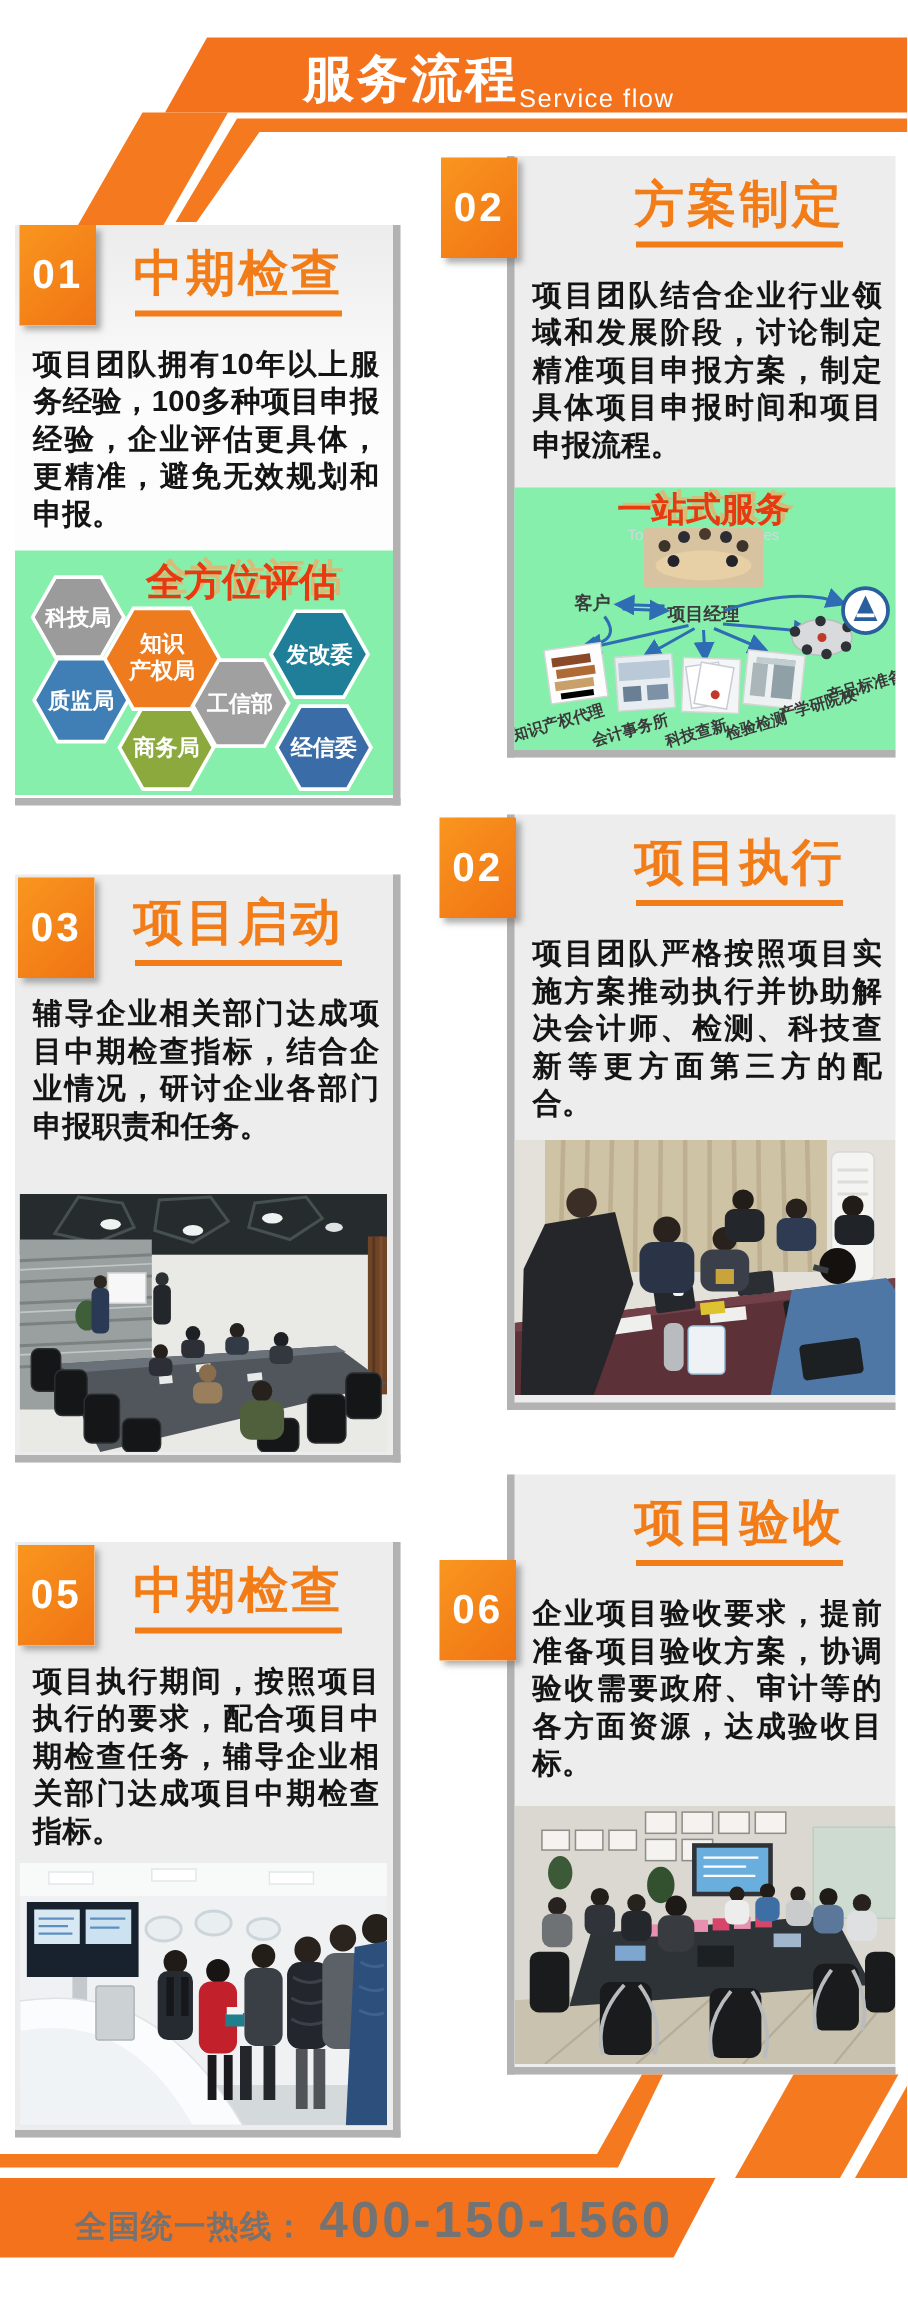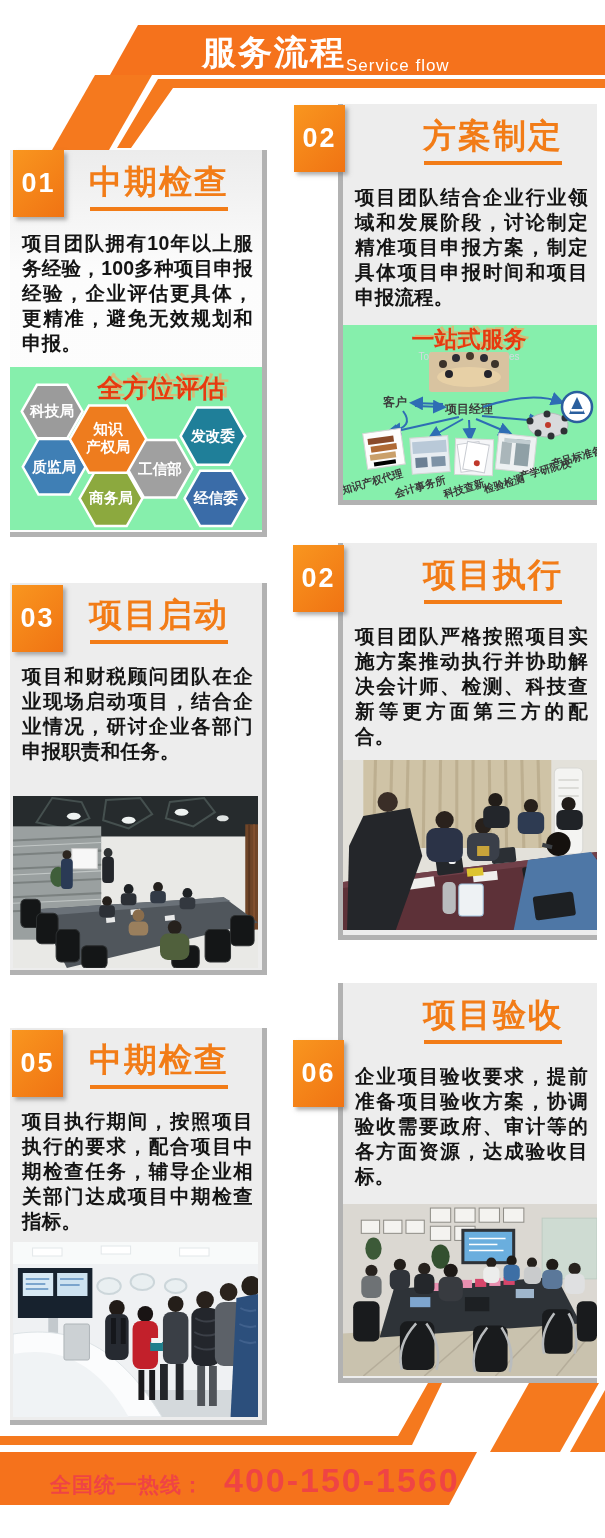--- a/index.html
+++ b/index.html
@@ -20,21 +20,21 @@
   .card.colR{left:338px;width:254px;border-left:5px solid #b2b2b2;border-bottom:5px solid #b2b2b2;}
   .card.first{background:linear-gradient(180deg,#ececec 0,#fcfcfc 120px,#fdfdfd 100%);}
   .title-wrap{margin:14px 0 0 46px;text-align:center;}
   .card-title{color:#f27c17;font-size:33px;font-weight:bold;letter-spacing:2px;line-height:1.1;}
   .card-underline{margin:7px auto 0;width:138px;height:4px;background:#f27c17;}
   .card-body{margin:20px 9px 0 12px;font-size:19.5px;line-height:25px;font-weight:bold;
              color:#141414;text-align:justify;letter-spacing:.2px;}
   .figure{position:absolute;overflow:hidden;}
   .figure svg{width:100%;height:100%;}
   .fig-white{background:#86efac;}
-  .ftr-text{position:absolute;top:1461px;left:50px;display:flex;align-items:baseline;gap:20px;color:#ef4444;z-index:6;}
+  .ftr-text{position:absolute;top:1461px;left:50px;display:flex;align-items:baseline;gap:9px;color:#737373;z-index:6;}
   .ftr-label{font-size:21px;font-weight:bold;letter-spacing:1px;}
   .ftr-number{font-size:34px;font-weight:bold;letter-spacing:2px;}
 </style>
 </head>
 <body>
 
 <div class="page">
 
   <svg class="deco" style="top:0;" width="605" height="160" viewBox="0 0 605 160">
     <polygon points="138,25 605,25 605,75 110,75" fill="#f5721c"></polygon>
@@ -180,21 +180,21 @@
         </g>
       </svg>
     </div>
   </div>
 
   <div class="card colL" style="top:583px;height:387px;">
     <div class="title-wrap">
       <div class="card-title">项目启动</div>
       <div class="card-underline"></div>
     </div>
-    <div class="card-body">项目和财税顾问团队在企业现场启动项目，结合企业情况，研讨企业各部门申报职责和任务。</div>
+    <div class="card-body">辅导企业相关部门达成项目中期检查指标，结合企业情况，研讨企业各部门申报职责和任务。</div>
     <div class="figure" style="left:3px;right:4px;bottom:2px;height:172px;">
       <svg viewBox="0 0 250 170" preserveAspectRatio="none">
         <rect x="0" y="0" width="250" height="170" fill="#e9e9e6"></rect>
         <rect x="0" y="0" width="250" height="40" fill="#262b2d"></rect>
         <g stroke="#45504f" fill="none" stroke-width="2">
           <polygon points="40,2 70,6 78,22 52,32 24,26"></polygon>
           <polygon points="95,4 130,2 142,18 118,32 92,24"></polygon>
           <polygon points="160,6 195,2 206,16 184,30 156,22"></polygon>
         </g>
         <ellipse cx="62" cy="20" rx="7" ry="3.5" fill="#eef2f1"></ellipse>

